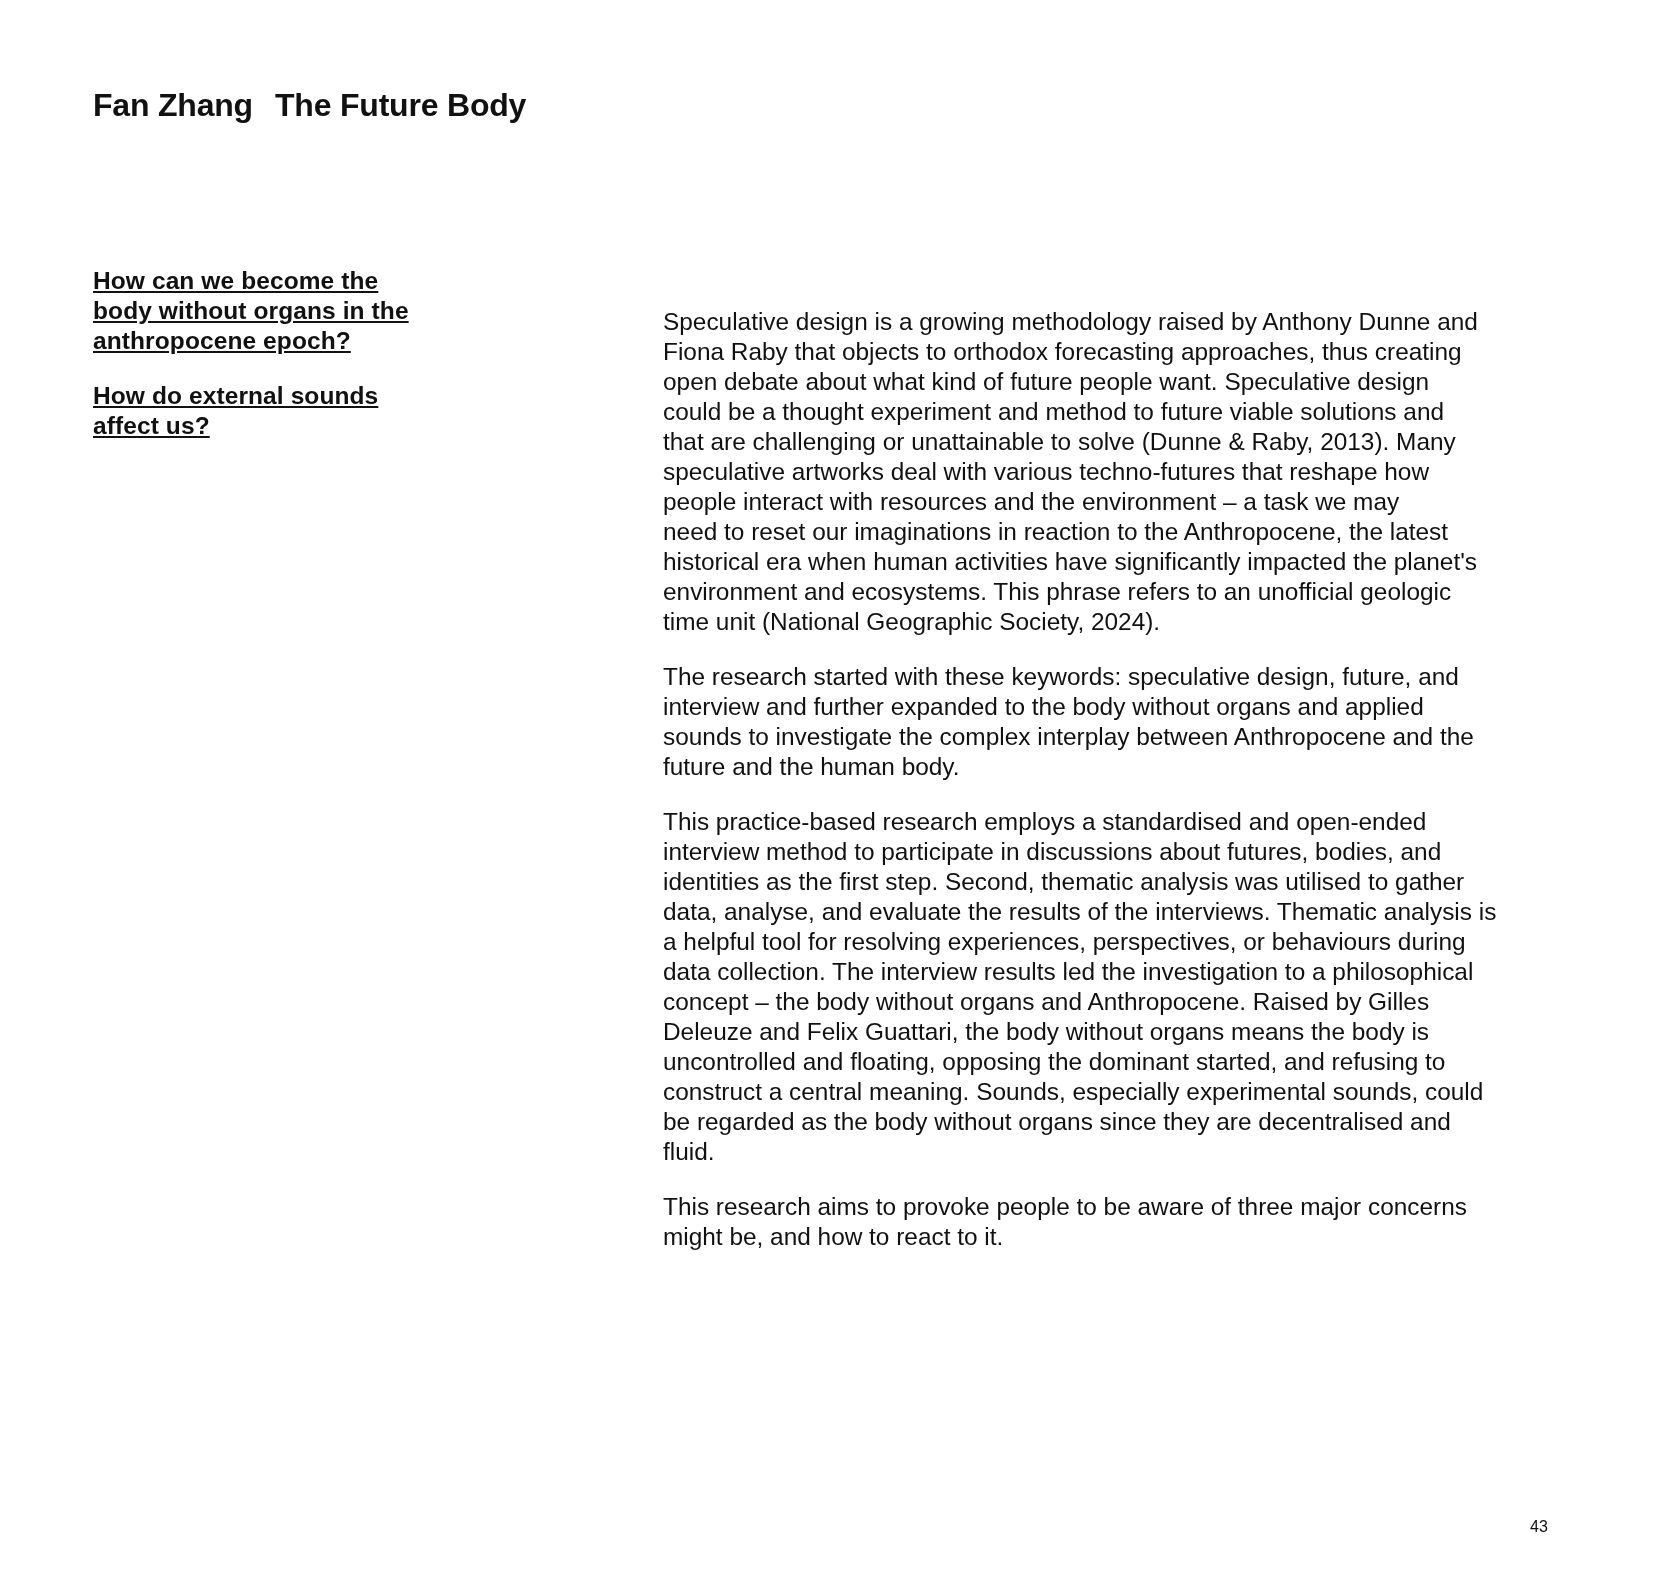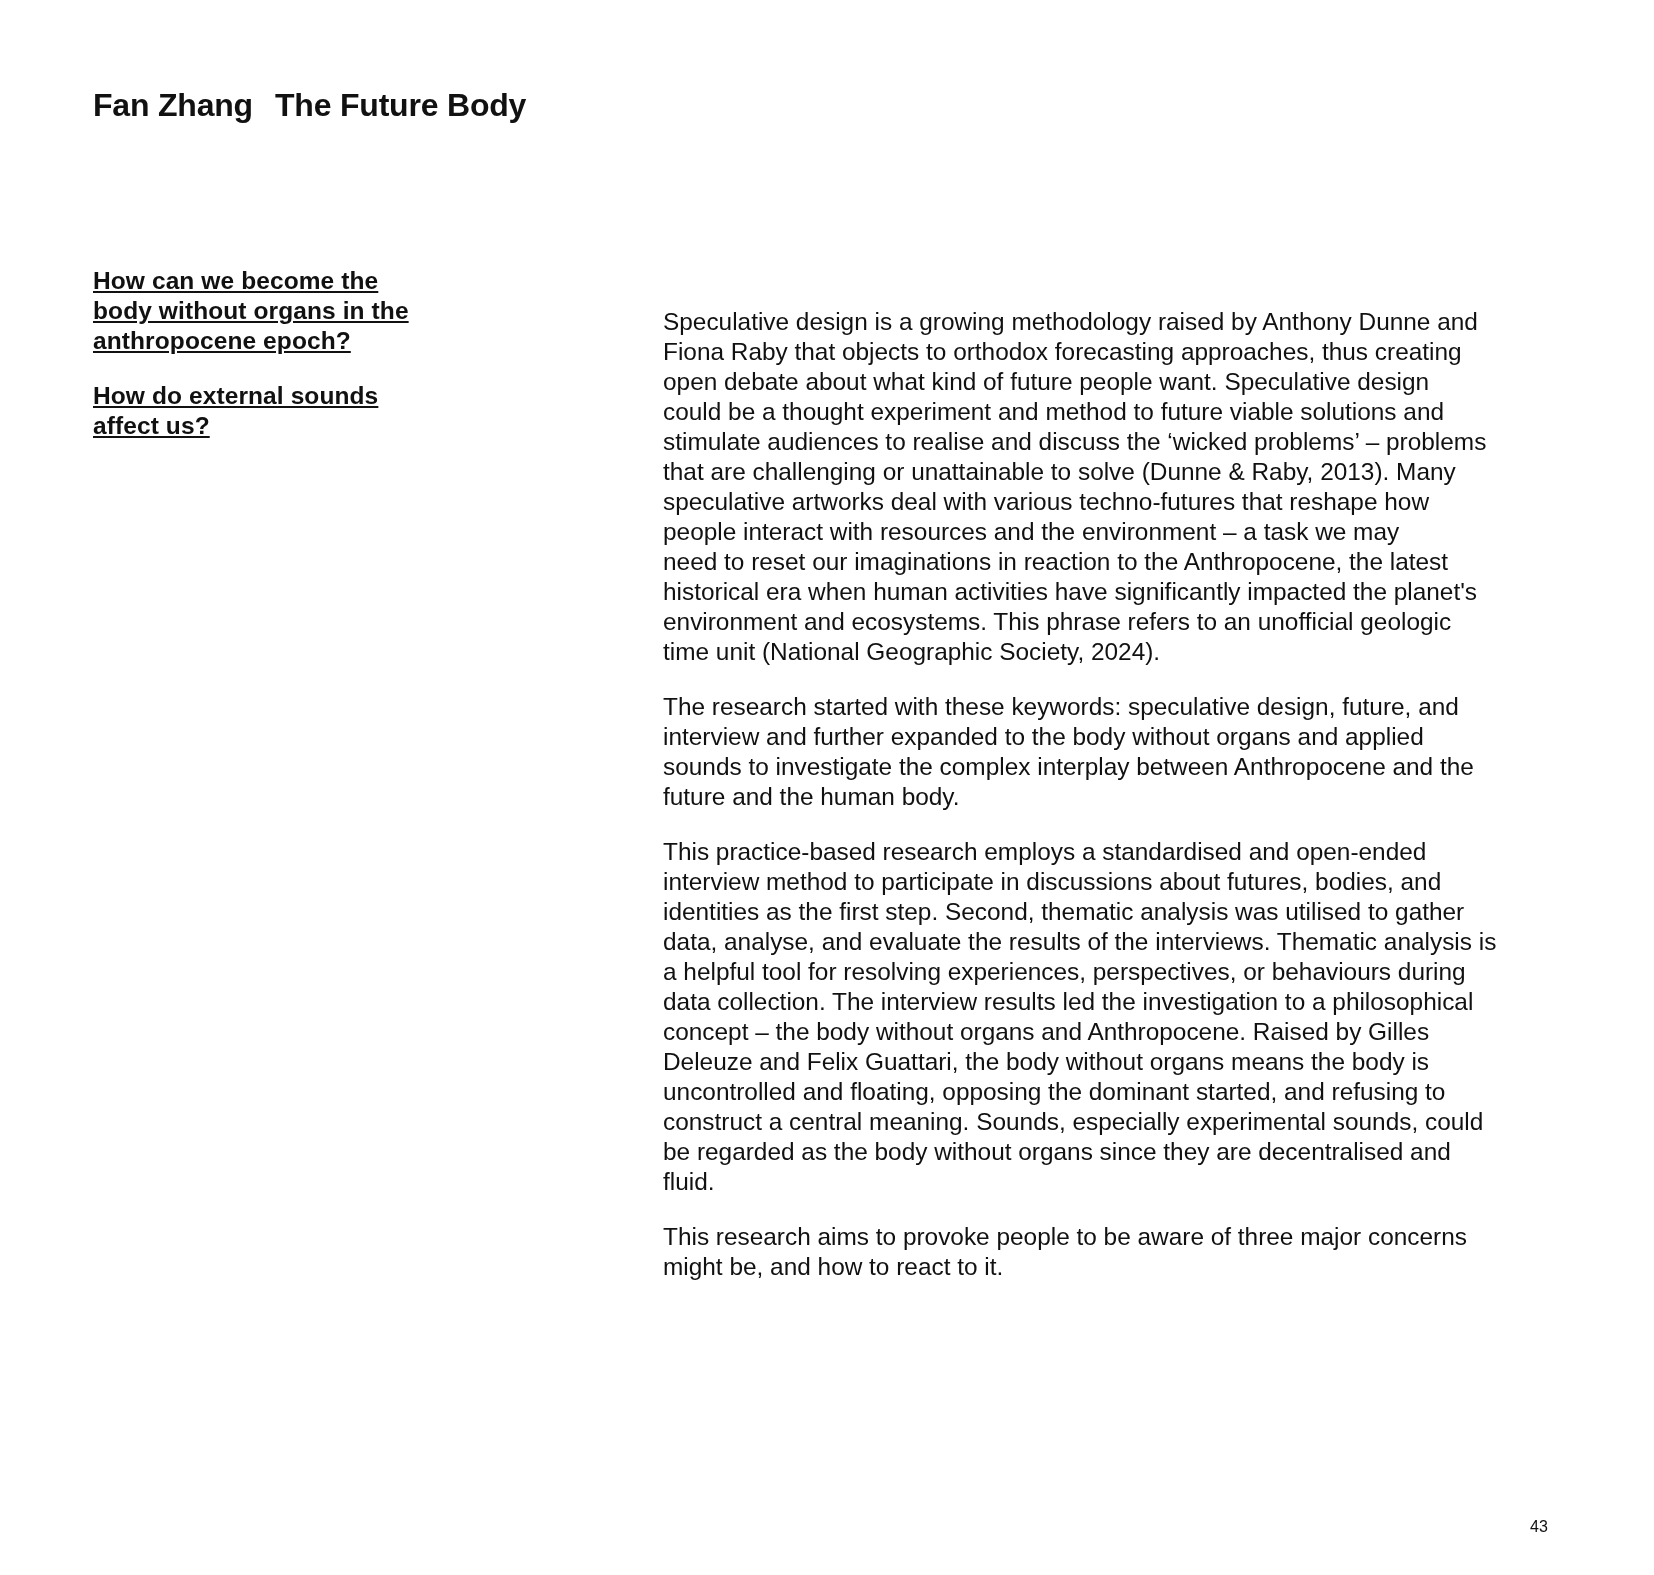--- a/index.html
+++ b/index.html
@@ -76,21 +76,20 @@
     <span class="line">affect us?</span>
   </p>
 </div>
 
 <div class="body-text">
   <p class="para">
     <span class="line">Speculative design is a growing methodology raised by Anthony Dunne and</span>
     <span class="line">Fiona Raby that objects to orthodox forecasting approaches, thus creating</span>
     <span class="line">open debate about what kind of future people want. Speculative design</span>
     <span class="line">could be a thought experiment and method to future viable solutions and</span>
-    <span class="line">stimulate audiences to realise and discuss the ‘wicked problems’ – problems</span>
     <span class="line">that are challenging or unattainable to solve (Dunne &amp; Raby, 2013). Many</span>
     <span class="line">speculative artworks deal with various techno-futures that reshape how</span>
     <span class="line">people interact with resources and the environment – a task we may</span>
     <span class="line">need to reset our imaginations in reaction to the Anthropocene, the latest</span>
     <span class="line">historical era when human activities have significantly impacted the planet's</span>
     <span class="line">environment and ecosystems. This phrase refers to an unofficial geologic</span>
     <span class="line">time unit (National Geographic Society, 2024).</span>
   </p>
   <p class="para">
     <span class="line">The research started with these keywords: speculative design, future, and</span>

